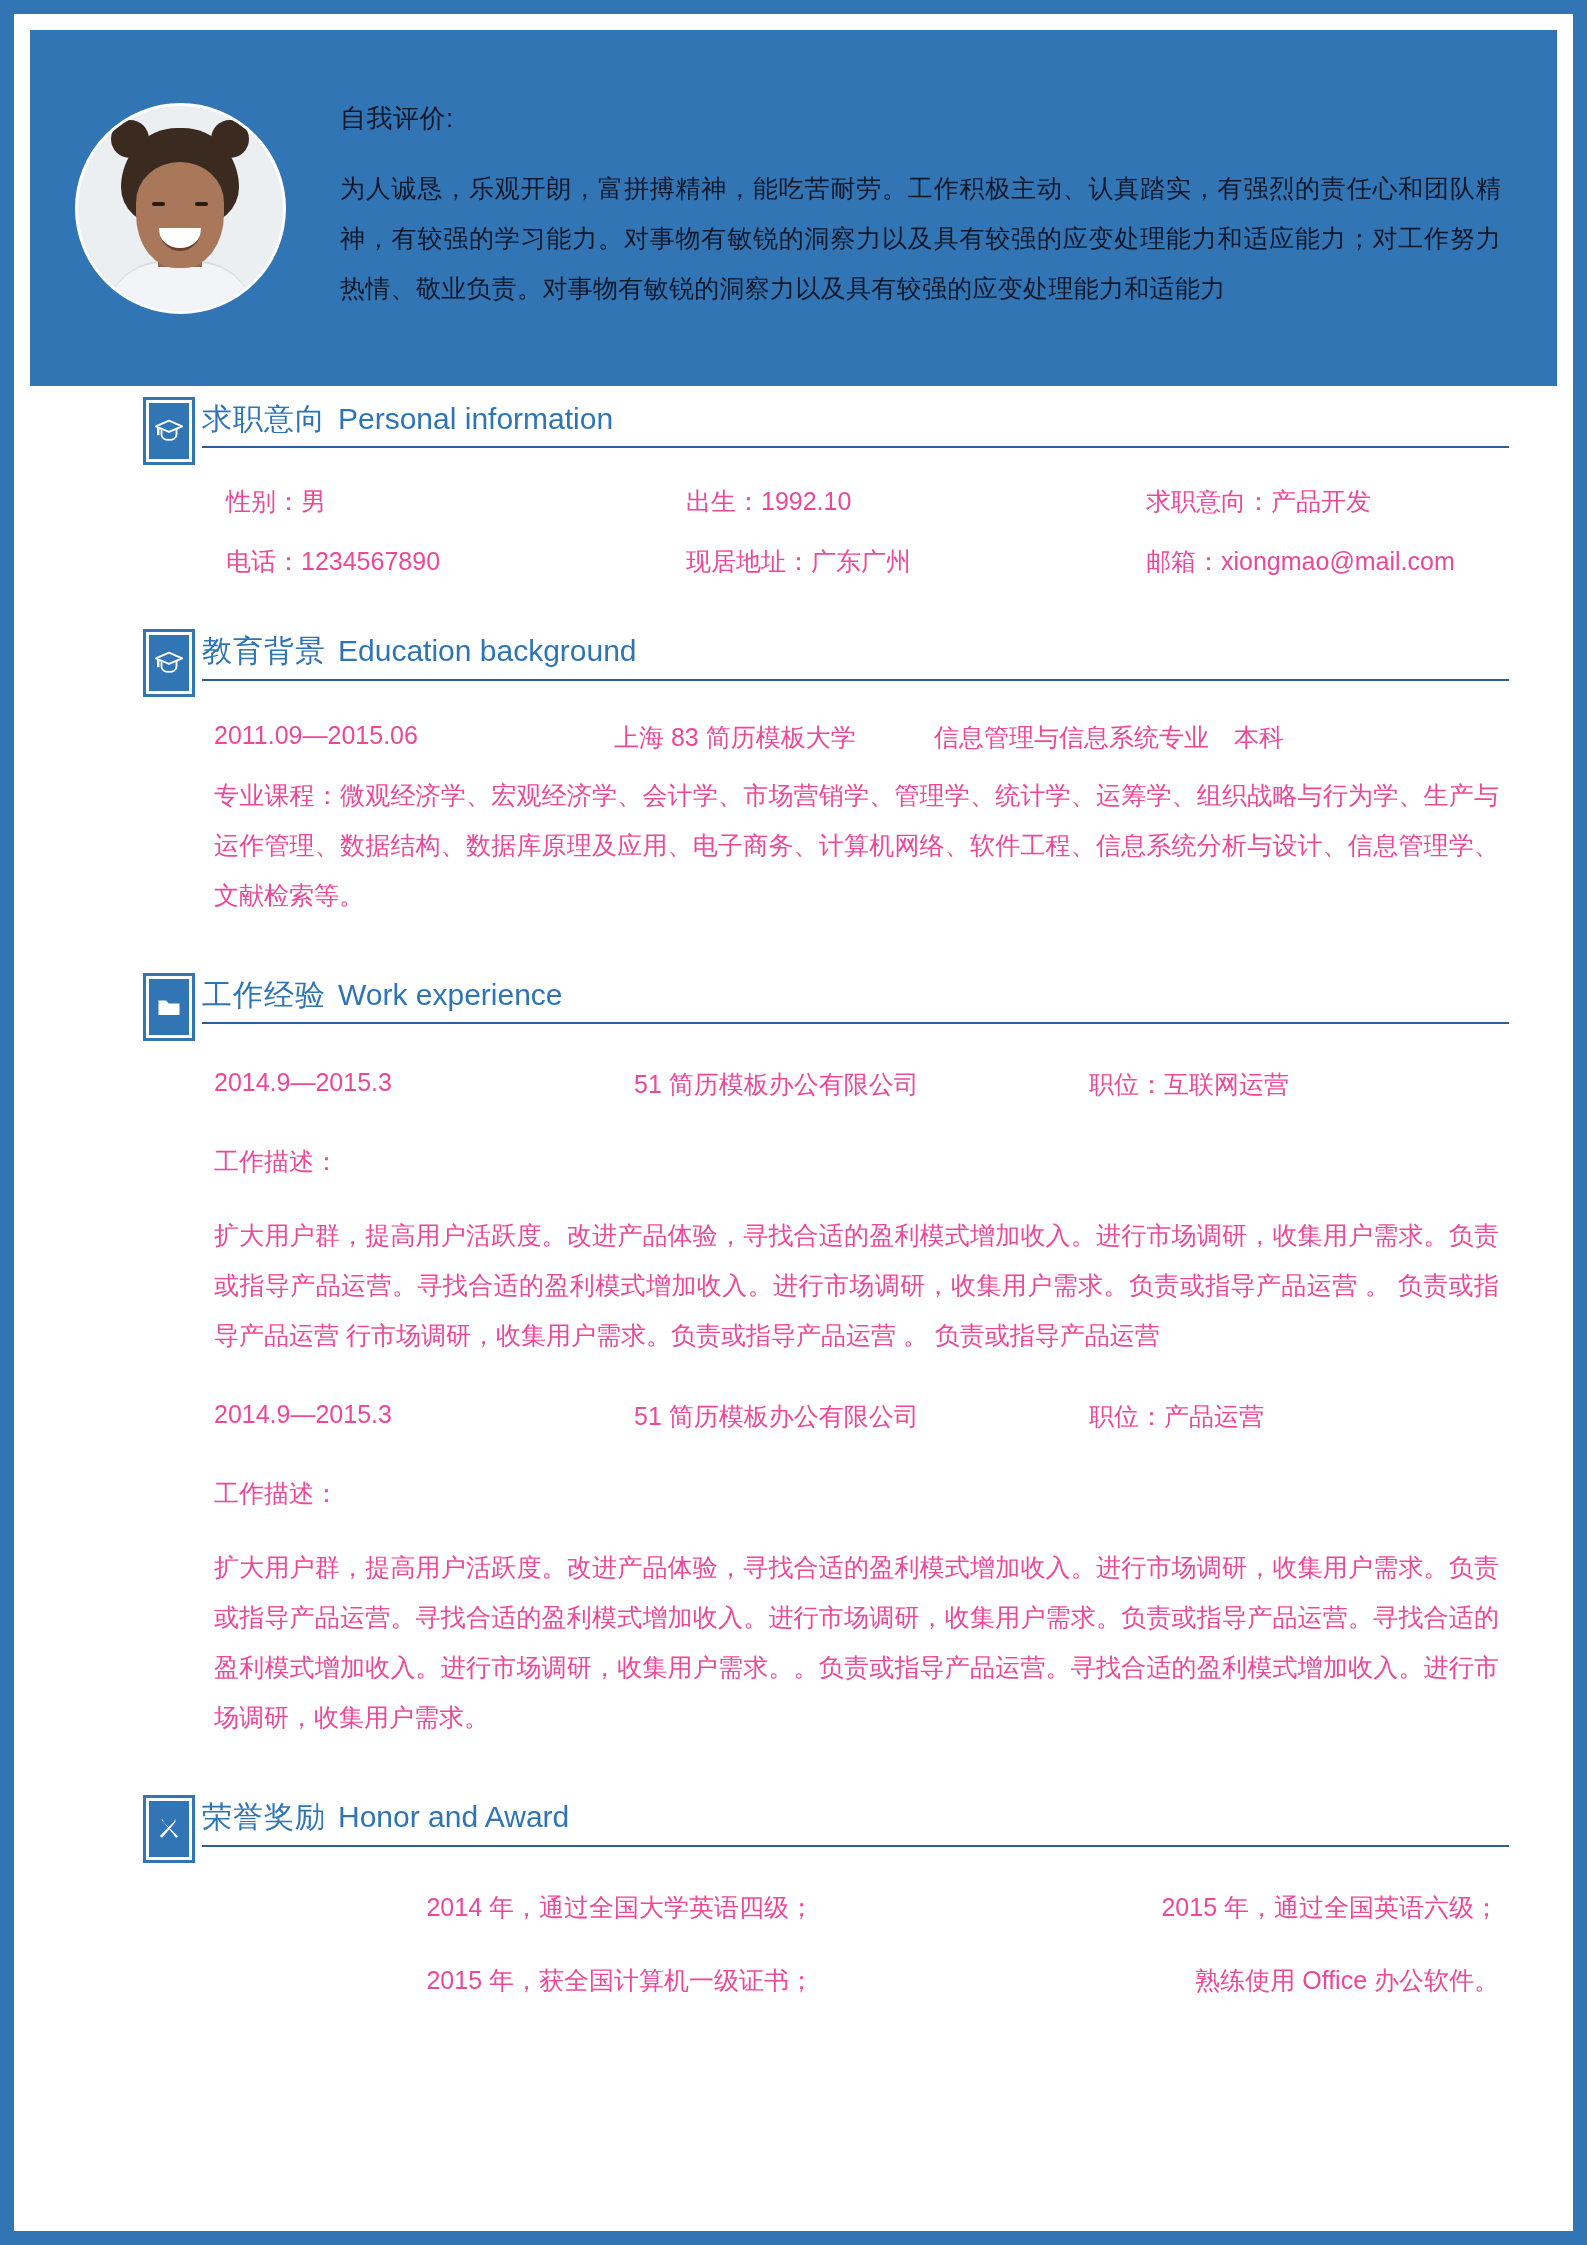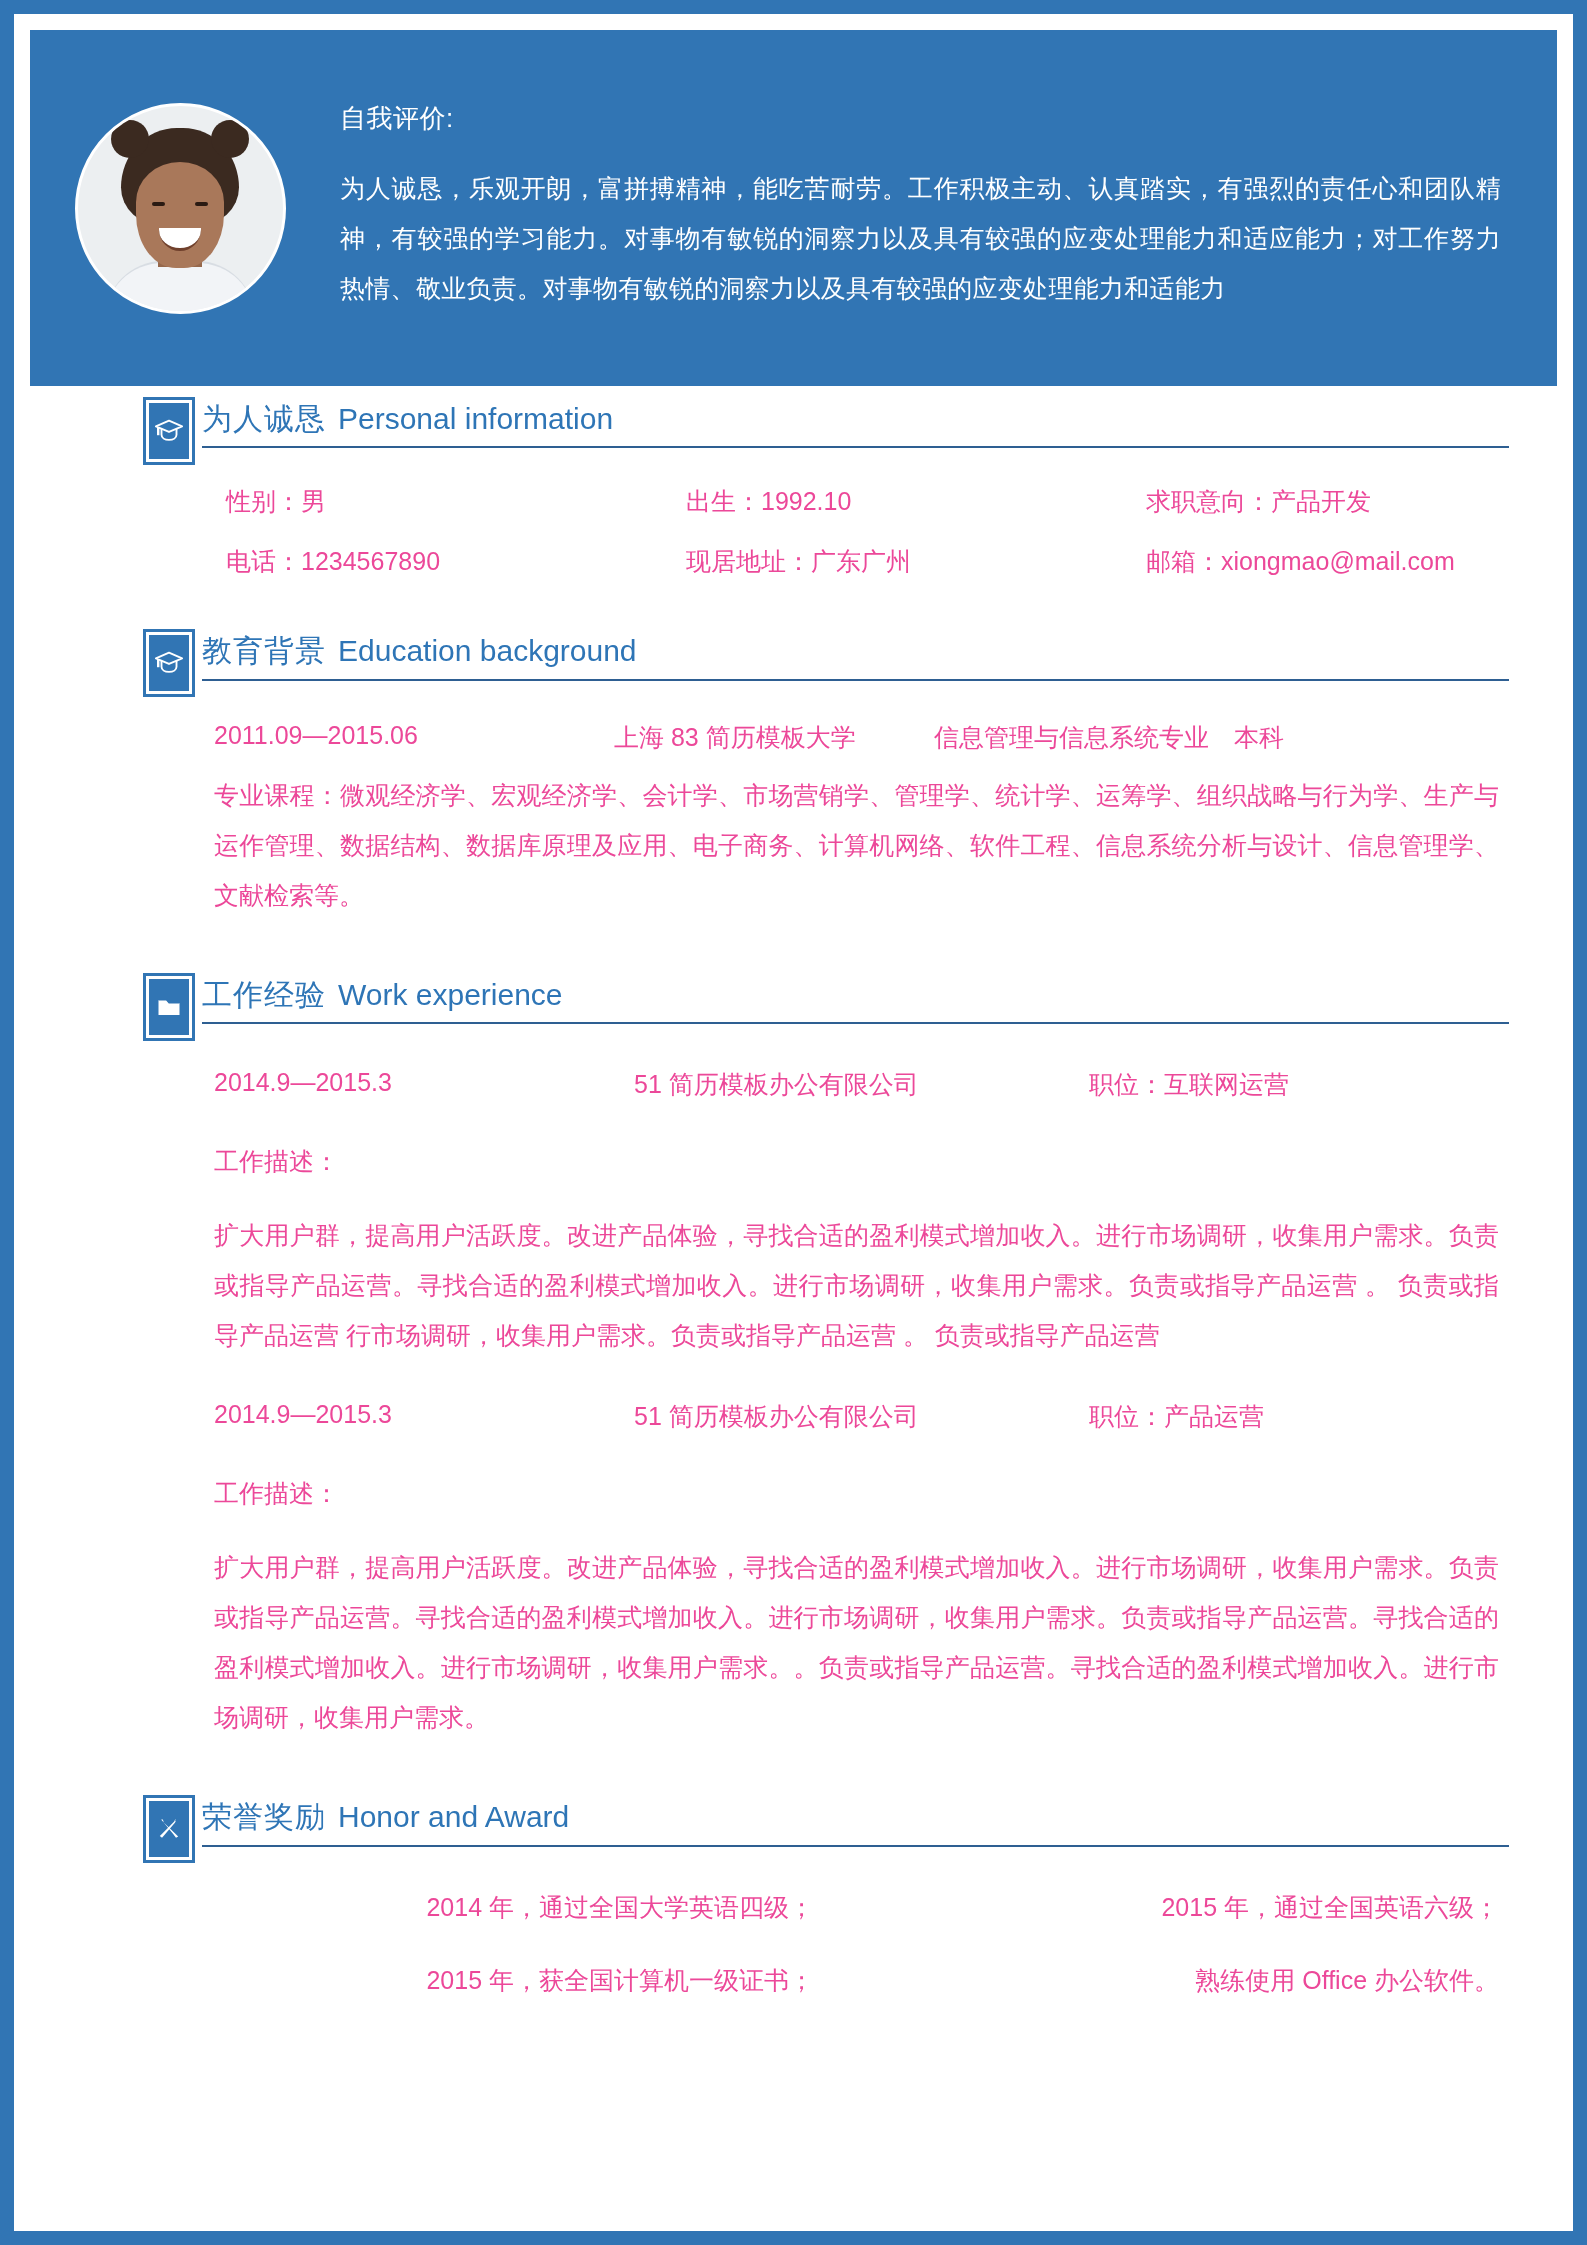--- a/index.html
+++ b/index.html
@@ -134,21 +134,21 @@
     left: 50%;
     transform: translateX(-50%);
     bottom: 44px;
     width: 44px; height: 30px;
     background: #96684c;
   }
 
   .summary {
     flex: 1;
     padding: 0 56px 0 10px;
-    color: #ffffff;
+    color: #0f172a;
   }
   .summary-title {
     font-size: 26px;
     line-height: 1.2;
     margin-bottom: 28px;
     letter-spacing: 0.5px;
   }
   .summary-body {
     font-size: 25px;
     line-height: 2.0;
@@ -309,21 +309,21 @@
     <div class="section-head">
       <div class="sec-icon">
         <svg width="30" height="30" viewBox="0 0 32 32" aria-hidden="true">
           <path d="M16 5 L30 11 L16 17 L2 11 Z" fill="none" stroke="#ffffff" stroke-width="2" stroke-linejoin="round"></path>
           <path d="M8 13.5 V20 C8 23.5 11.5 25.5 16 25.5 C20.5 25.5 24 23.5 24 20 V13.5" fill="none" stroke="#ffffff" stroke-width="2" stroke-linejoin="round"></path>
           <rect x="3.2" y="12.5" width="2.6" height="8" fill="#ffffff"></rect>
         </svg>
       </div>
       <div class="sec-title-row">
         <div class="sec-title">
-          <span class="cn">为人诚恳</span><span class="en">Personal information</span>
+          <span class="cn">求职意向</span><span class="en">Personal information</span>
         </div>
         <div class="sec-rule"></div>
       </div>
     </div>
 
     <div class="section-body">
       <div class="info-grid">
         <div class="info-cell">性别：男</div>
         <div class="info-cell">出生：1992.10</div>
         <div class="info-cell">求职意向：产品开发</div>

